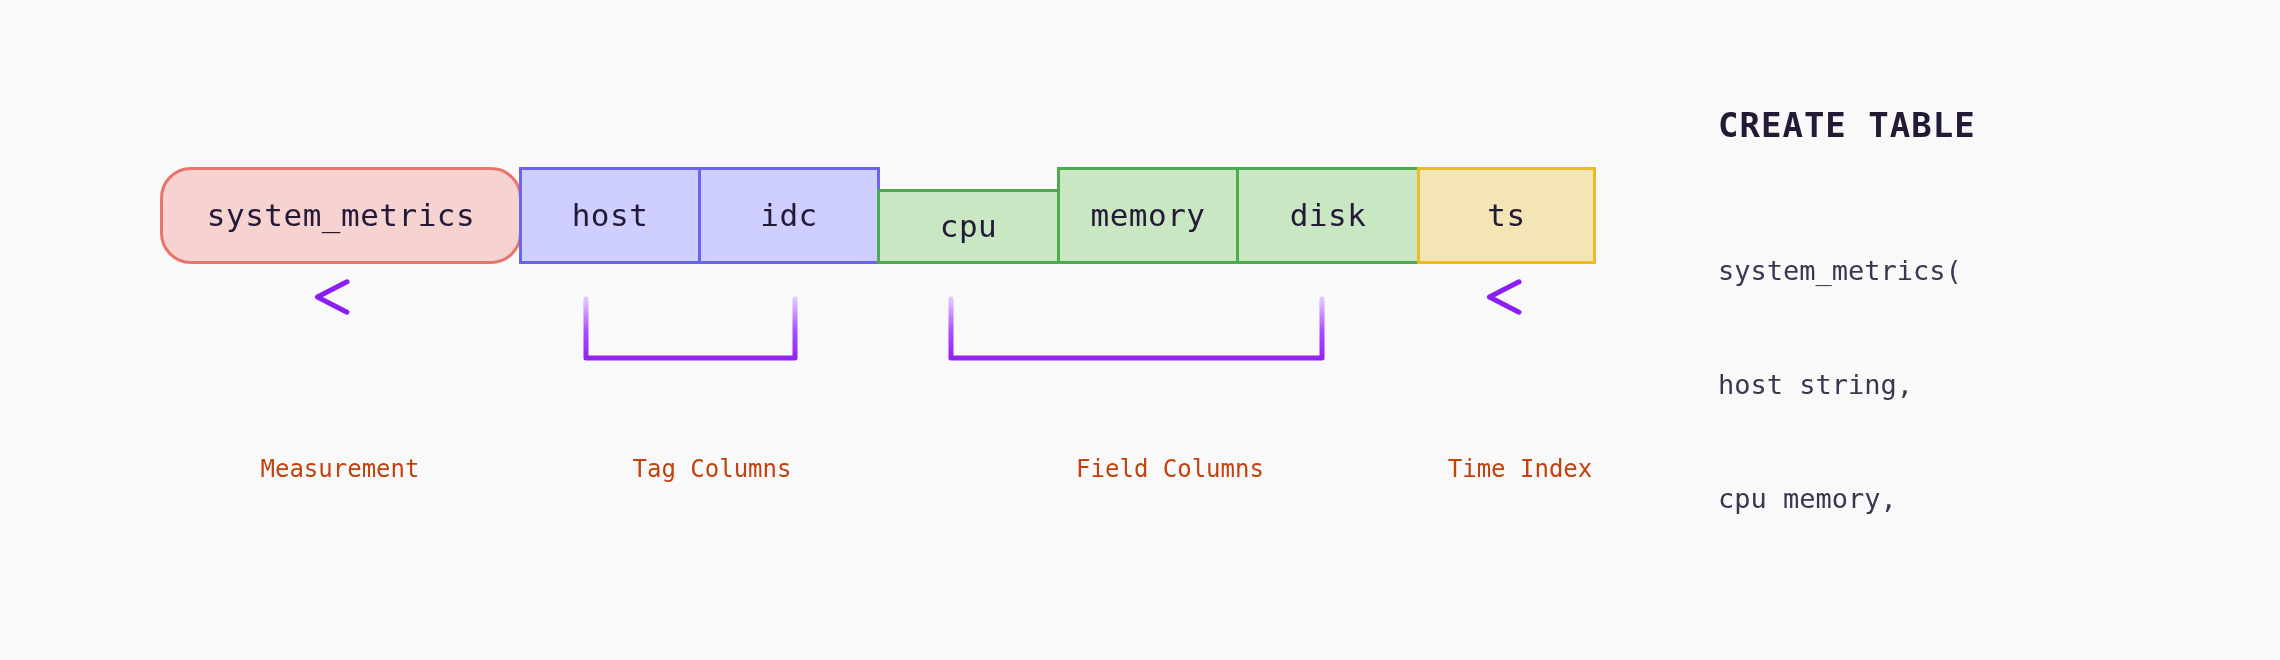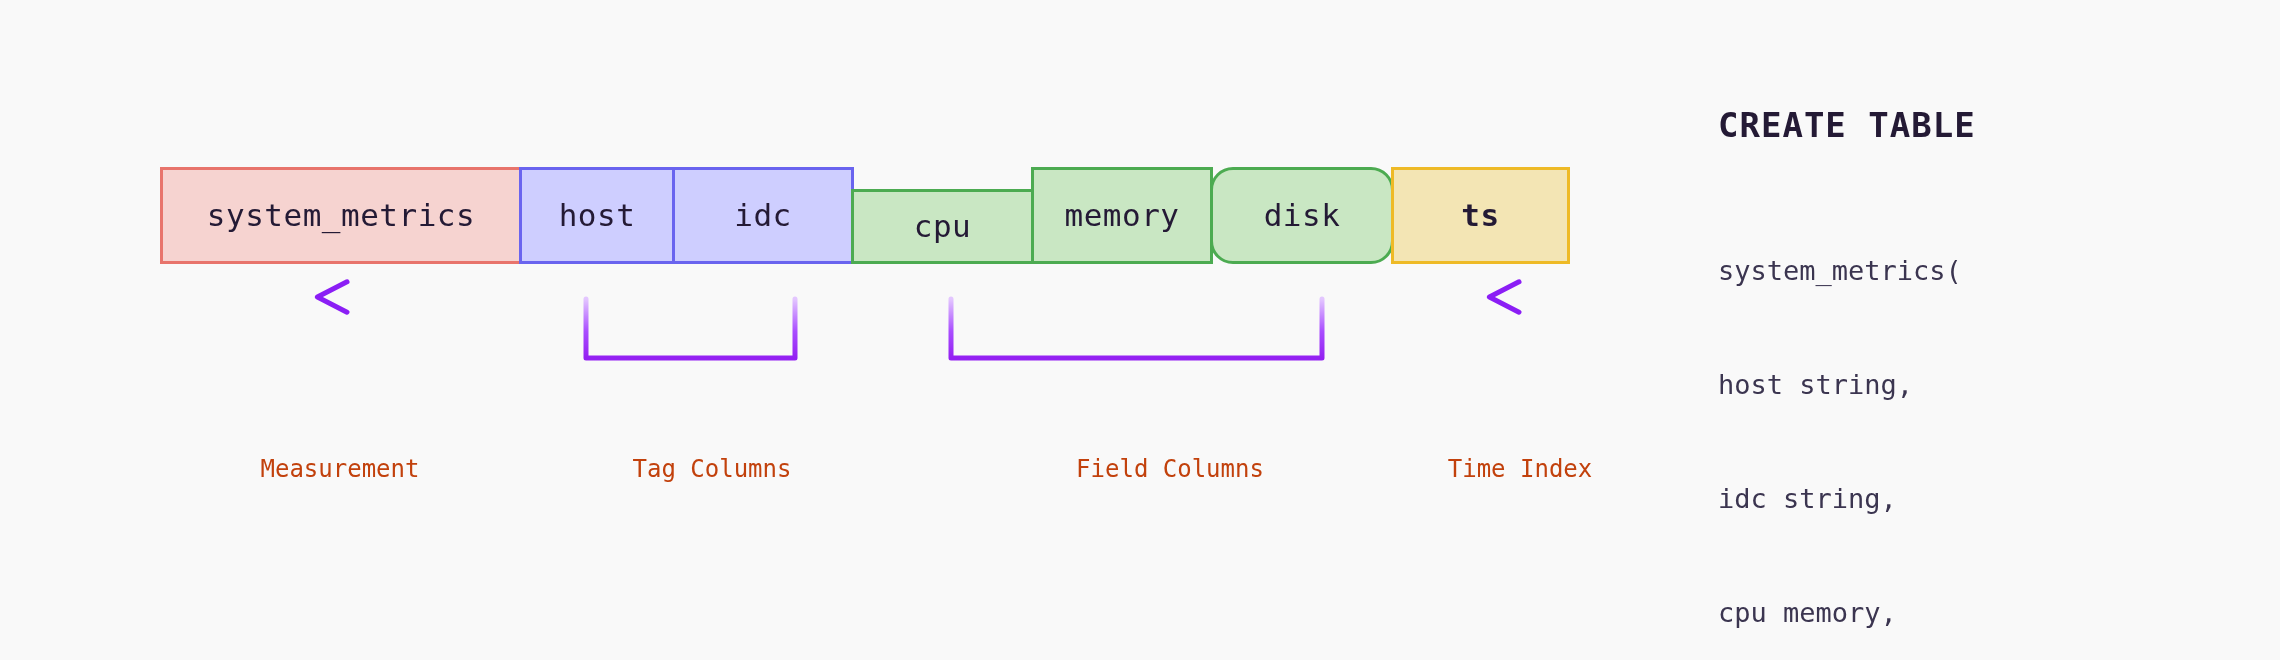--- a/index.html
+++ b/index.html
@@ -37,23 +37,23 @@
     justify-content: center;
     border-style: solid;
     border-width: 3px;
     margin-right: -3px;
     font-size: 31px;
     letter-spacing: 0.5px;
     line-height: 1;
     white-space: nowrap;
     font-family: "DejaVu Sans Mono", "Liberation Mono", monospace;
   }
-  .cell:last-child { margin-right: 16px; font-weight: bold; }
+  .cell:last-child { margin-right: 16px; }
 
-  .cell.measurement { background: #f6d3d0; border-color: #e8746c; }
+  .cell.measurement { background: #f6d3d0; border-color: #e8746c; border-radius: 31px; }
   .cell.tag         { background: #ceceff; border-color: #6a64ef; }
   .cell.field       { background: #c9e7c3; border-color: #4cab51; }
   .cell.timeindex   { background: #f3e5b4; border-color: #eeba26; }
 
   
   .anno-svg {
     position: absolute;
     left: 0;
     top: 0;
     width: 2280px;
@@ -100,33 +100,33 @@
 </style>
 </head>
 <body>
 
 <div id="canvas">
 
   <div class="schema-row">
     <div class="cell measurement" style="width:362px;">
       <span>system_metrics</span>
     </div>
-    <div class="cell tag" style="width:156px;">
+    <div class="cell tag" style="width:182px;">
       <span>host</span>
     </div>
     <div class="cell tag" style="width:182px;">
       <span>idc</span>
     </div>
     <div class="cell field" style="width:183px;margin-top:22px;">
       <span>cpu</span>
     </div>
     <div class="cell field" style="width:182px;justify-content:center;">
       <span>memory</span>
     </div>
-    <div class="cell field" style="width:184px;border-radius:23px;">
+    <div class="cell field" style="width:184px;">
       <span>disk</span>
     </div>
     <div class="cell timeindex" style="width:179px;">
       <span>ts</span>
     </div>
   </div>
 
   <svg class="anno-svg" viewBox="0 0 2280 660" xmlns="http://www.w3.org/2000/svg">
     <defs>
       <linearGradient id="gradUp" x1="0" y1="1" x2="0" y2="0">
@@ -174,21 +174,20 @@
   </div>
   <div class="anno-label" style="left:1520px; top:457px;">
     <span>Time Index</span>
   </div>
 
   <div class="sql-panel">
     <div class="sql-title">CREATE TABLE</div>
     <div class="sql-code">
       <span class="sql-line">system_metrics(</span>
       <span class="sql-line">host string,</span>
-      <span class="sql-line">idc string,</span>
       <span class="sql-line">cpu memory,</span>
       
       
       
       
     </div>
   </div>
 
 </div>
 

